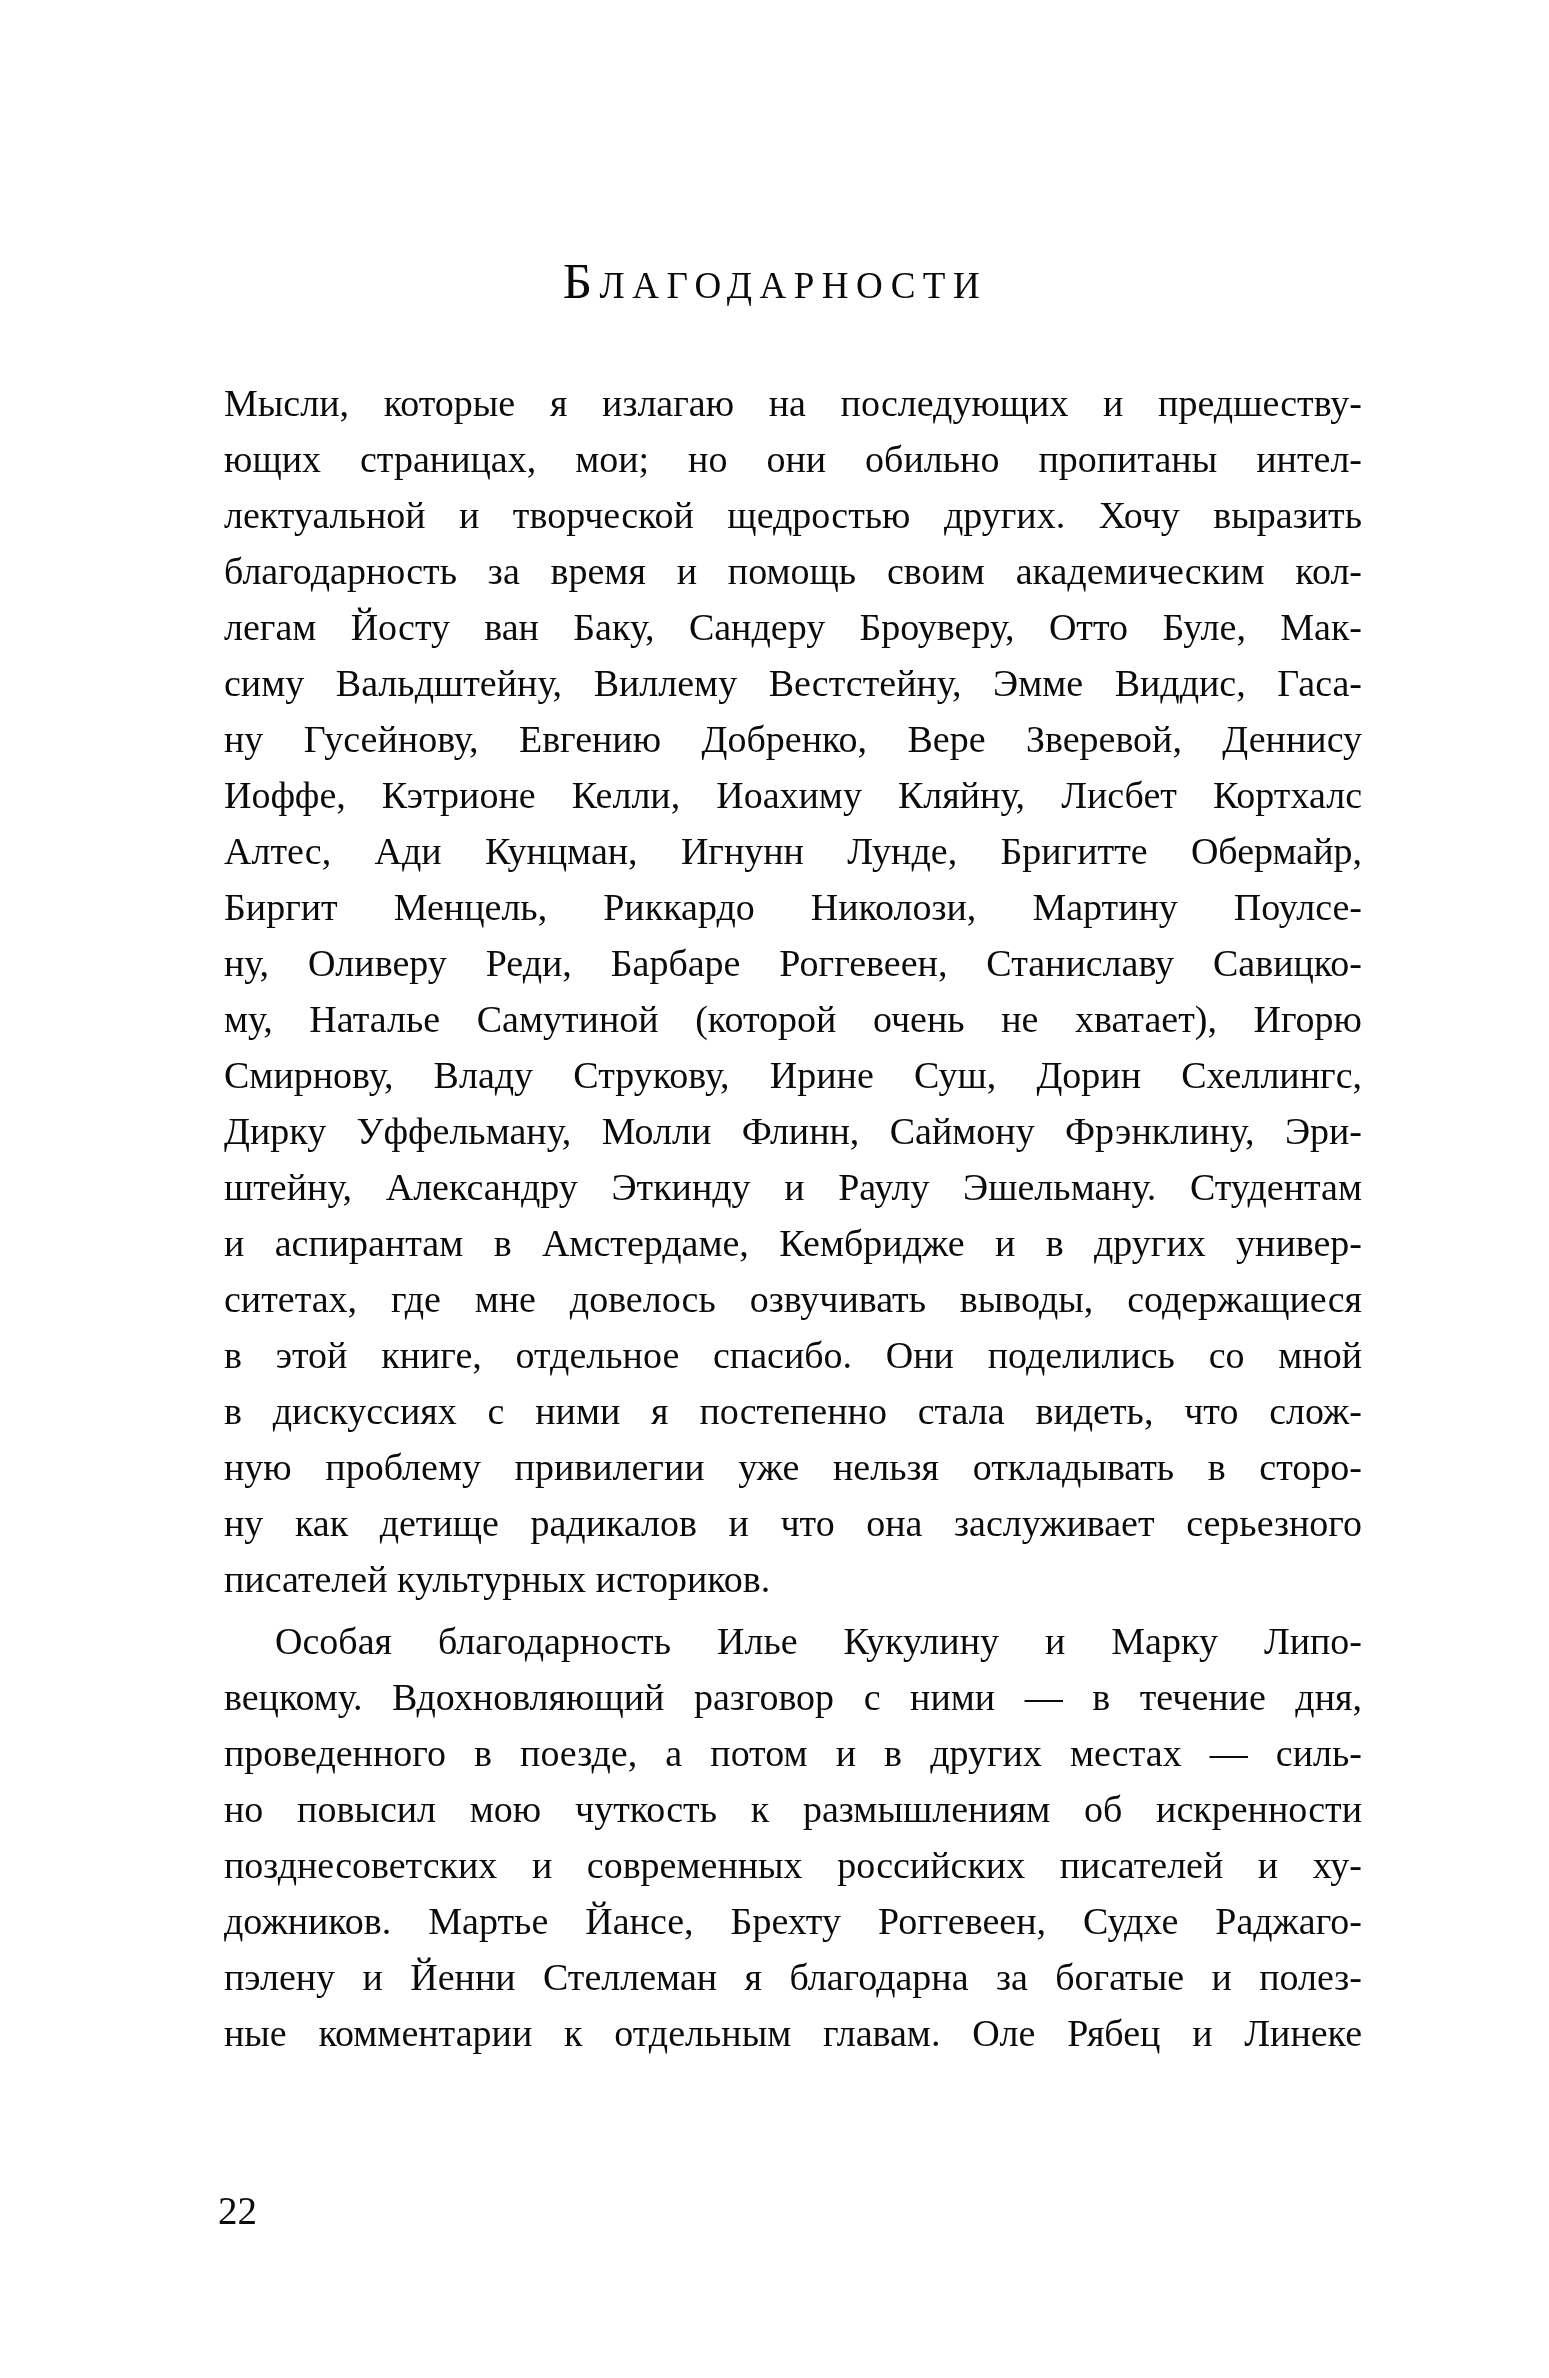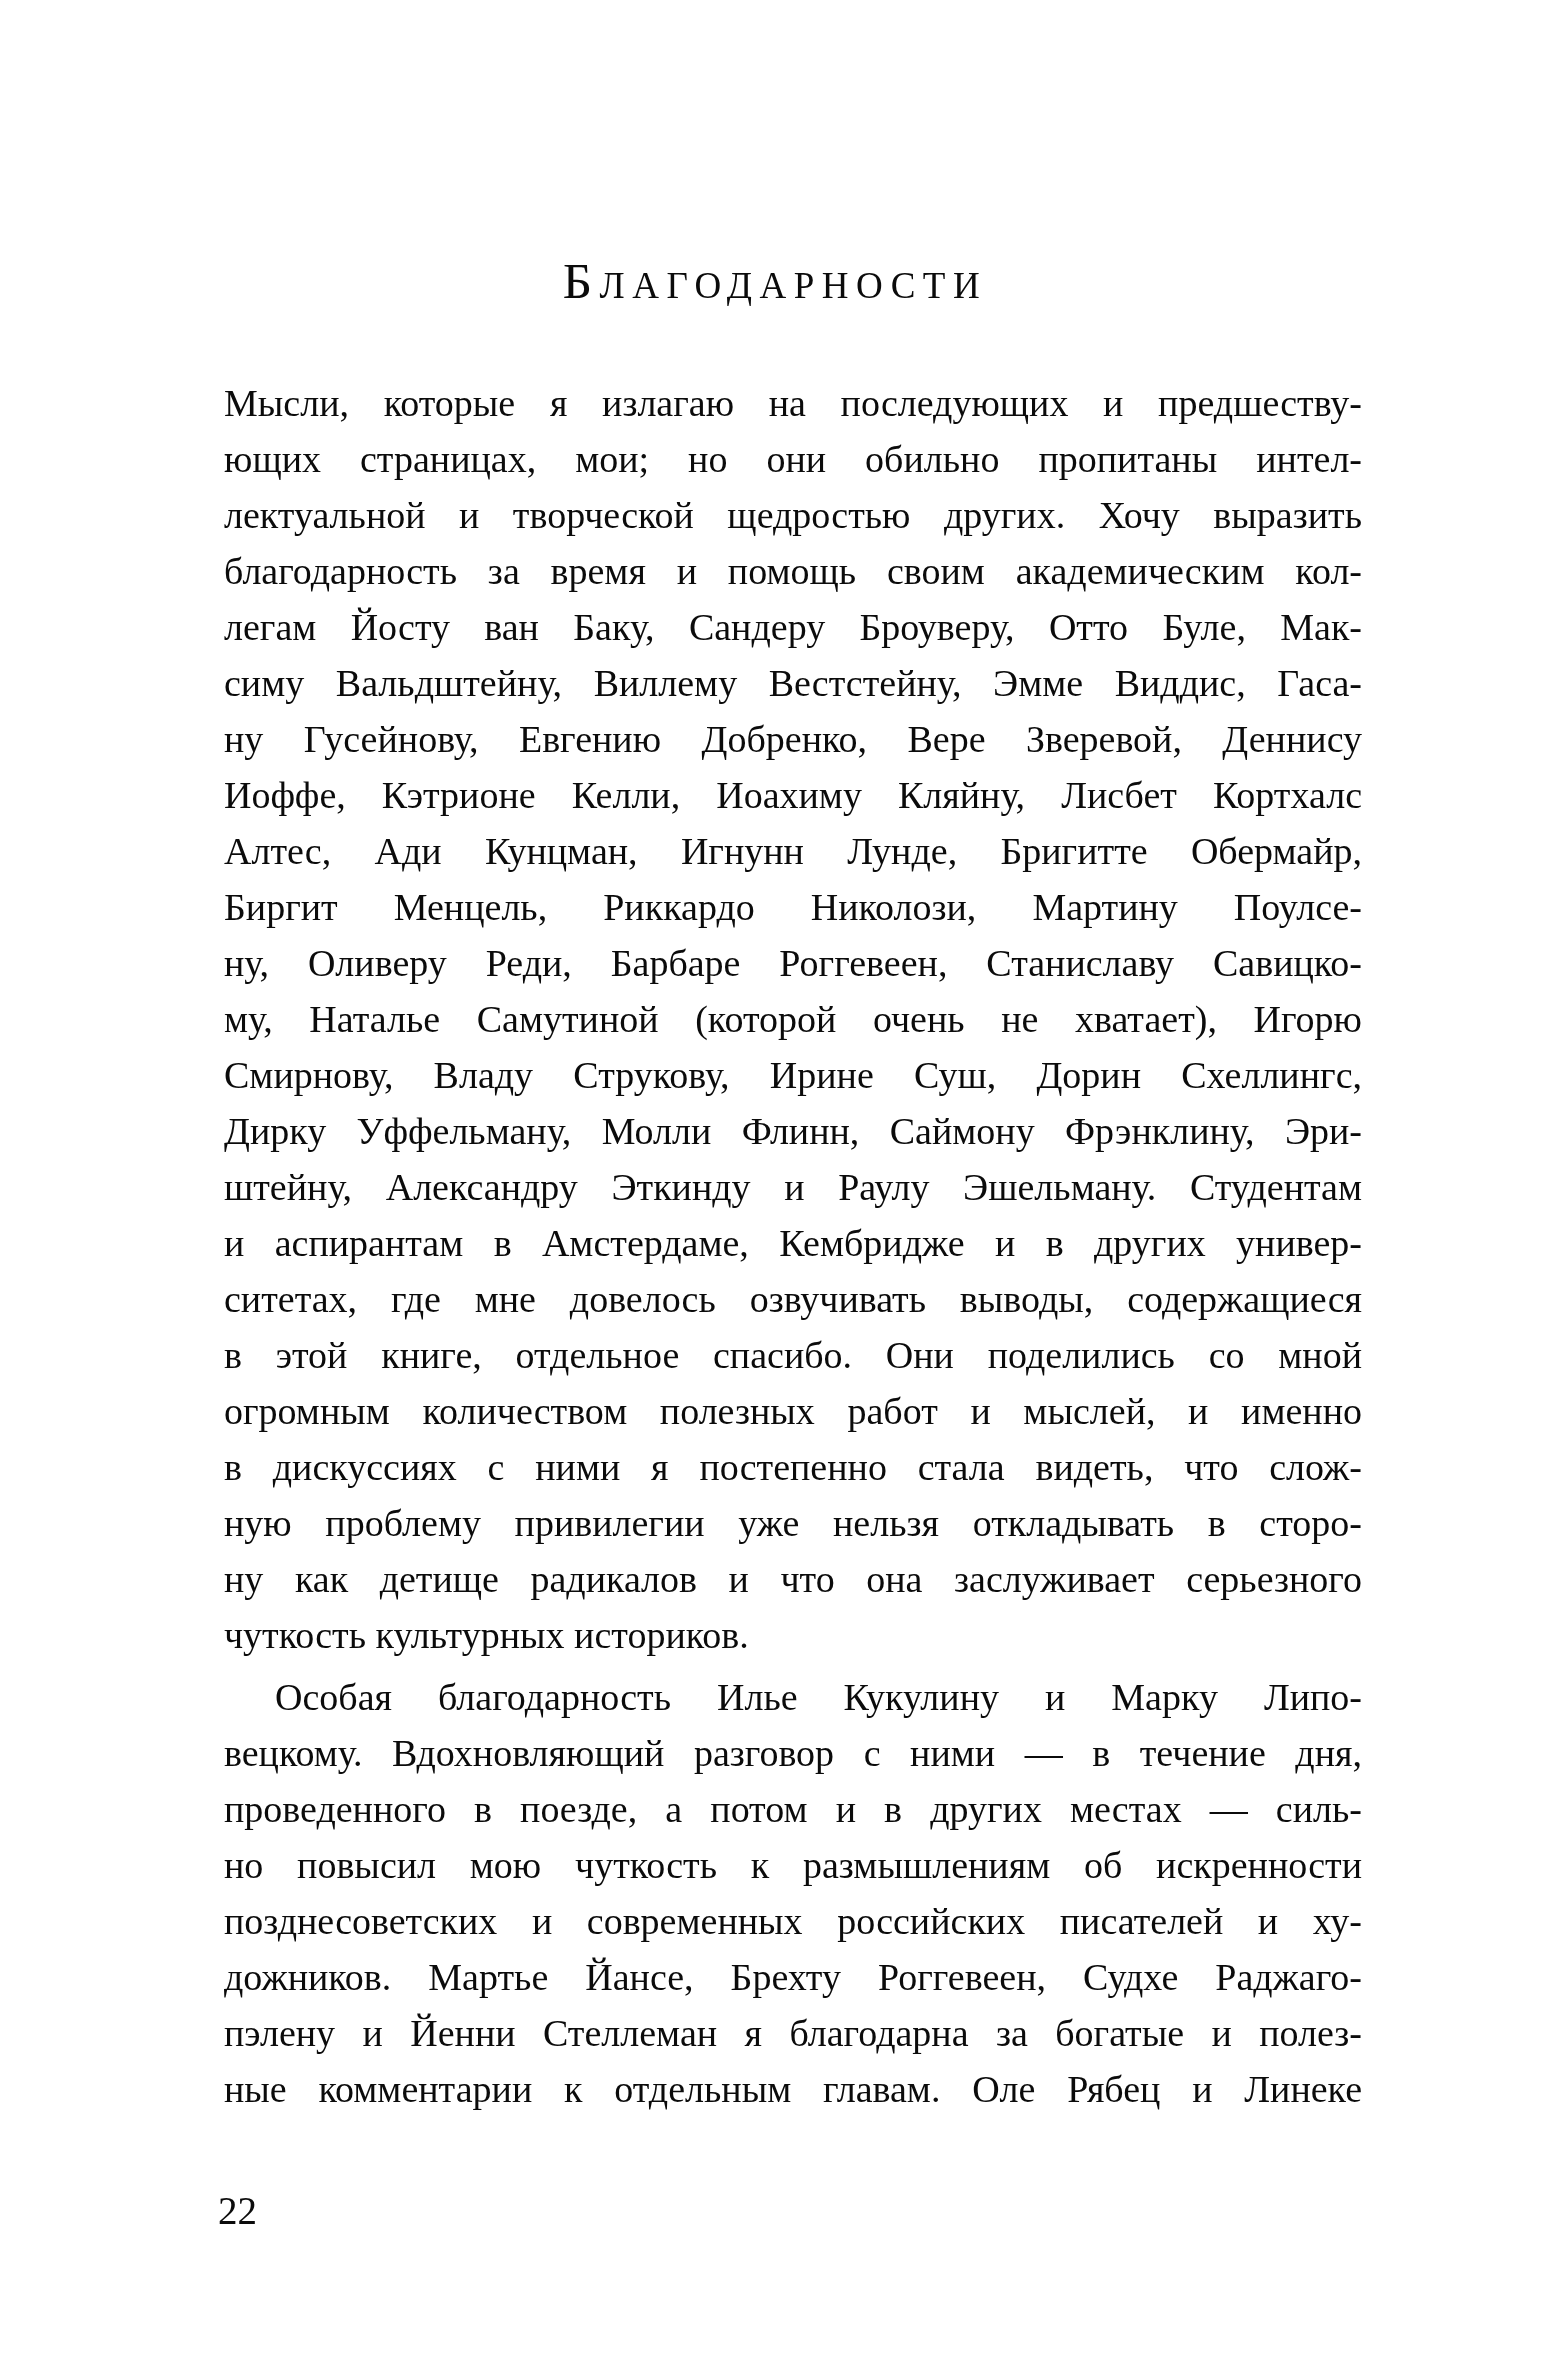--- a/index.html
+++ b/index.html
@@ -82,25 +82,24 @@
         <div class="line">Алтес, Ади Кунцман, Игнунн Лунде, Бригитте Обермайр,</div>
         <div class="line">Биргит Менцель, Риккардо Николози, Мартину Поулсе-</div>
         <div class="line">ну, Оливеру Реди, Барбаре Роггевеен, Станиславу Савицко-</div>
         <div class="line">му, Наталье Самутиной (которой очень не хватает), Игорю</div>
         <div class="line">Смирнову, Владу Струкову, Ирине Суш, Дорин Схеллингс,</div>
         <div class="line">Дирку Уффельману, Молли Флинн, Саймону Фрэнклину, Эри-</div>
         <div class="line">штейну, Александру Эткинду и Раулу Эшельману. Студентам</div>
         <div class="line">и аспирантам в Амстердаме, Кембридже и в других универ-</div>
         <div class="line">ситетах, где мне довелось озвучивать выводы, содержащиеся</div>
         <div class="line">в этой книге, отдельное спасибо. Они поделились со мной</div>
-        <div class="line">огромным количеством полезных работ и мыслей, и именно</div>
         <div class="line">в дискуссиях с ними я постепенно стала видеть, что слож-</div>
         <div class="line">ную проблему привилегии уже нельзя откладывать в сторо-</div>
         <div class="line">ну как детище радикалов и что она заслуживает серьезного</div>
-        <div class="line flush-last">чуткость культурных историков.</div>
+        <div class="line flush-last">писателей культурных историков.</div>
       </div>
       <div class="paragraph">
         <div class="line indent-first">Особая благодарность Илье Кукулину и Марку Липо-</div>
         <div class="line">вецкому. Вдохновляющий разговор с ними — в течение дня,</div>
         <div class="line">проведенного в поезде, а потом и в других местах — силь-</div>
         <div class="line">но повысил мою чуткость к размышлениям об искренности</div>
         <div class="line">позднесоветских и современных российских писателей и ху-</div>
         <div class="line">дожников. Мартье Йансе, Брехту Роггевеен, Судхе Раджаго-</div>
         <div class="line">пэлену и Йенни Стеллеман я благодарна за богатые и полез-</div>
         <div class="line">ные комментарии к отдельным главам. Оле Рябец и Линеке</div>

